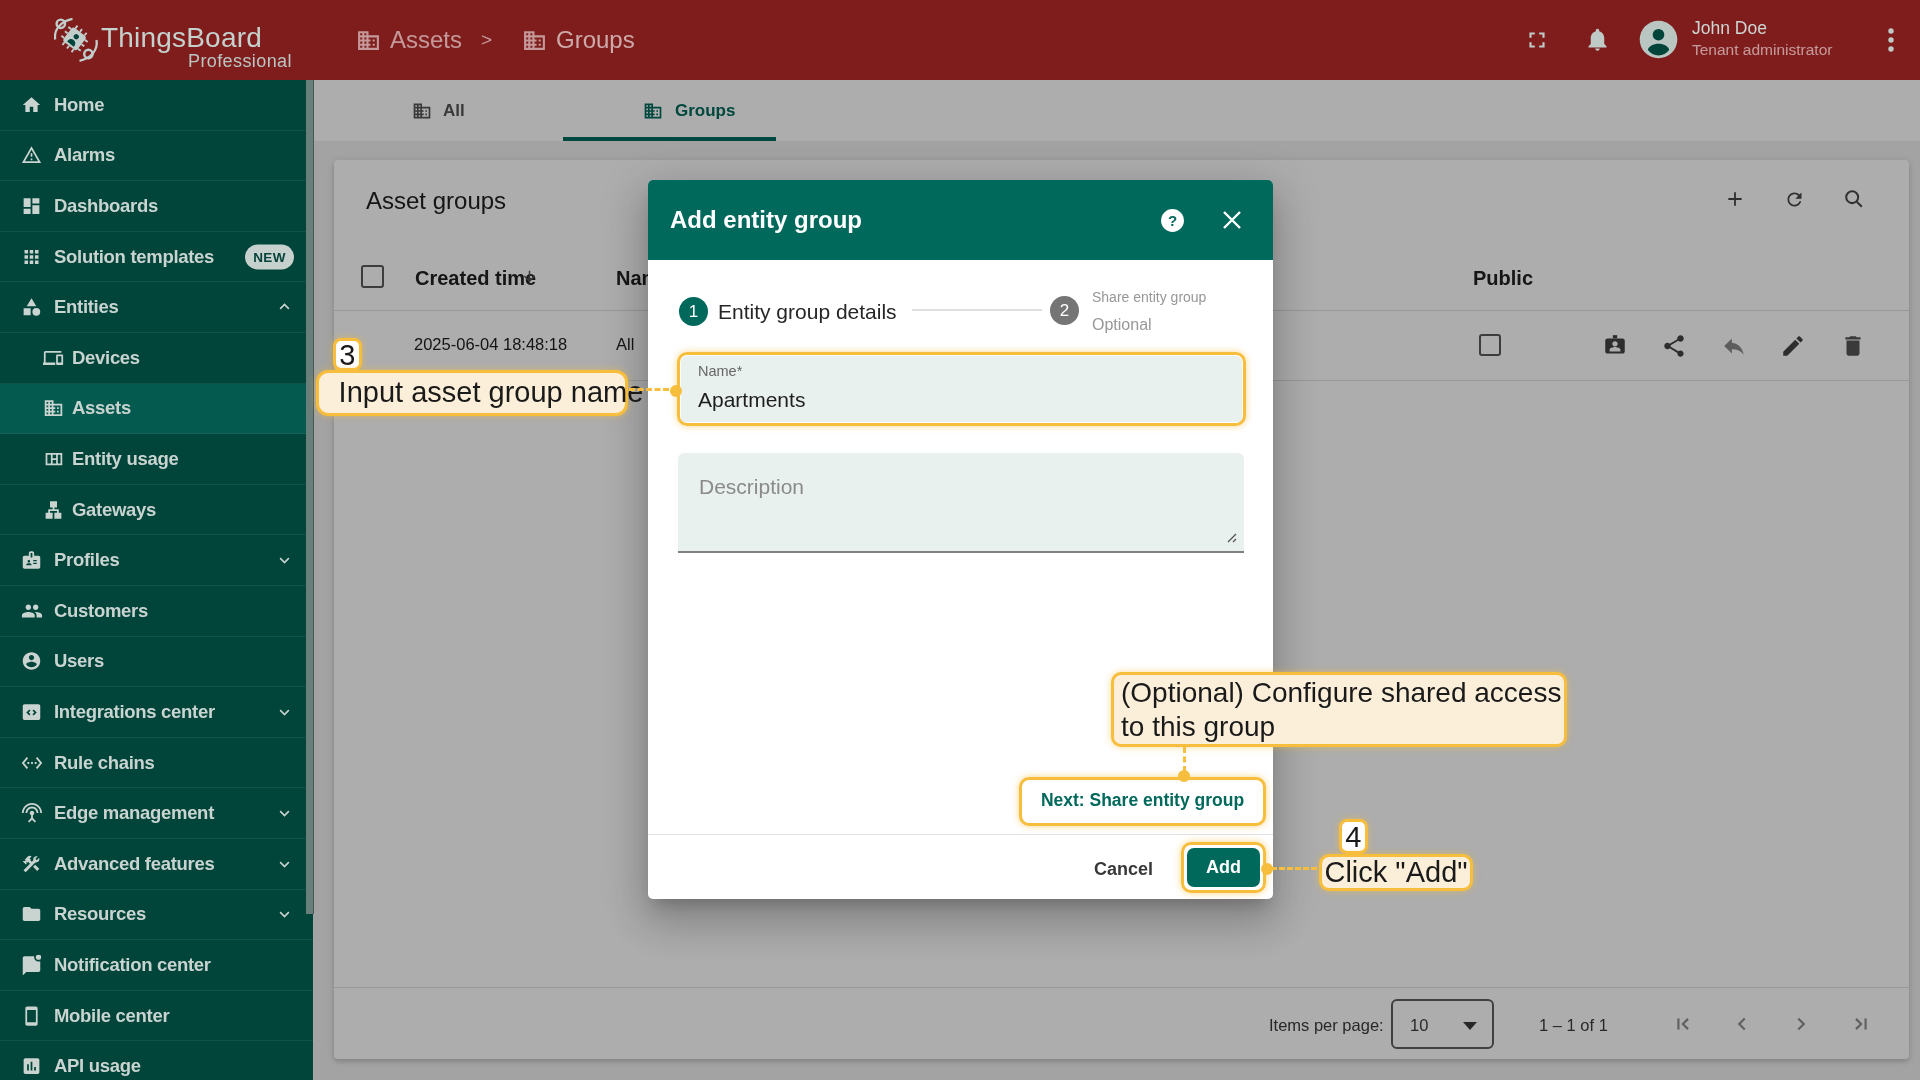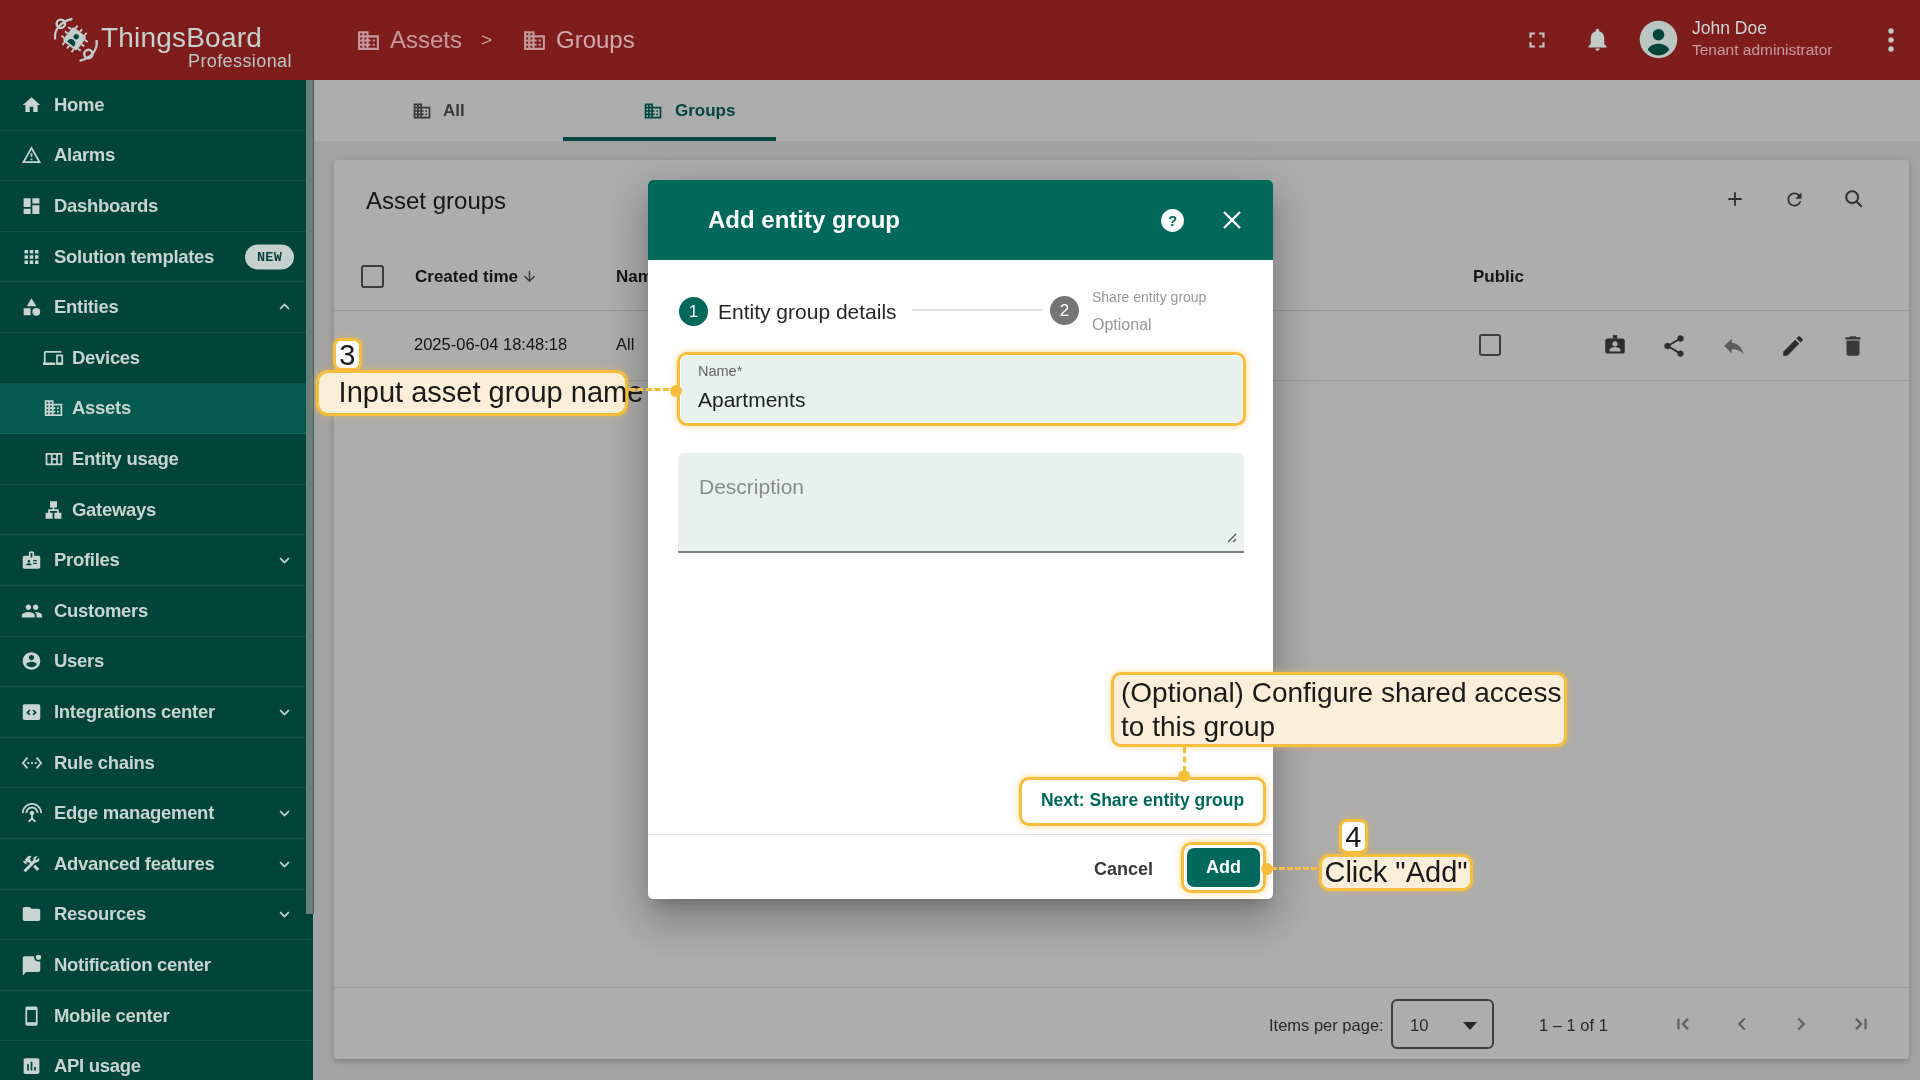--- a/index.html
+++ b/index.html
@@ -22,48 +22,48 @@
 .huser { position:absolute; color:#cdd6d3; }
 
 
 .mi { position:absolute; left:0; width:313px; height:50.6px; border-bottom:1px solid rgba(255,255,255,0.07); }
 .mi .ic { position:absolute; left:21px; top:50%; transform:translateY(-50%); }
 .mi .sic { position:absolute; left:43px; top:50%; transform:translateY(-50%); }
 .mi .t { position:absolute; left:54px; top:50%; transform:translateY(-50%); color:#c9d4d0; font-size:18.5px; font-weight:bold; letter-spacing:-0.3px; white-space:nowrap; }
 .mi .st { left:72px; }
 .mi .chev { position:absolute; right:21px; top:50%; transform:translateY(-50%); }
 .mi.sel { background:#045a4f; }
-.newpill { position:absolute; left:245px; top:50%; transform:translateY(-50%); width:49px; height:25px; border-radius:13px; background:#c6d0cd; color:#07443b; font-size:13.5px; font-weight:bold; text-align:center; line-height:25px; letter-spacing:0.3px;font-family:Liberation Mono, monospace; }
+.newpill { position:absolute; left:245px; top:50%; transform:translateY(-50%); width:49px; height:25px; border-radius:13px; background:#c6d0cd; color:#07443b; font-size:13.5px; font-weight:bold; text-align:center; line-height:25px; letter-spacing:0.3px; }
 
 
 #content { position:absolute; left:313px; top:80px; width:1607px; height:1000px; background:#f0f0f0; }
 #tabbar { position:absolute; left:313px; top:80px; width:1607px; height:61px; background:#fff; }
 .tab { position:absolute; top:0; height:61px; display:flex; align-items:center; font-size:17px; font-weight:bold; }
 #inkbar { position:absolute; left:563px; top:137px; width:213px; height:4px; background:#00695c; }
 
 #card { position:absolute; left:334px; top:160px; width:1575px; height:899px; background:#fff; border-radius:4px;
   box-shadow:0 3px 4px rgba(0,0,0,0.12), 0 1px 8px rgba(0,0,0,0.1); }
 .cardtitle { position:absolute; left:366px; top:187px; font-size:24px; color:#212121; }
 .cticon { position:absolute; top:189px; }
 
-.th { position:absolute; font-size:17px; font-weight:bold; color:#212121; }
+.th { position:absolute; font-size:20px; font-weight:bold; color:#212121; }
 .td { position:absolute; font-size:16.5px; color:#212121; }
 .cb { position:absolute; width:23px; height:23px; border:2.5px solid #5a5a5a; border-radius:3px; }
 .hr { position:absolute; left:334px; width:1575px; height:1px; background:#e0e0e0; }
 
 .pgtxt { position:absolute; font-size:16.5px; color:#3c3c3c; }
 
 
 #backdrop { position:absolute; left:313px; top:80px; width:1607px; height:1000px; background:rgba(0,0,0,0.32); z-index:40; }
 
 
 #modal { position:absolute; left:648px; top:180px; width:625px; height:719px; background:#fff; border-radius:5px; z-index:100;
   box-shadow:0 11px 15px -7px rgba(0,0,0,.2), 0 24px 38px 3px rgba(0,0,0,.14), 0 9px 46px 8px rgba(0,0,0,.12); }
 #mhead { position:absolute; left:648px; top:180px; width:625px; height:80px; background:#00695c; border-radius:5px 5px 0 0; z-index:101; }
-#mtitle { position:absolute; left:670px; top:206px; color:#fff; font-size:24px; font-weight:bold; z-index:102;margin-left:38px; }
+#mtitle { position:absolute; left:670px; top:206px; color:#fff; font-size:24px; font-weight:bold; z-index:102; }
 .mz { z-index:102; }
 
 .stepc { position:absolute; width:29px; height:29px; border-radius:50%; color:#fff; font-size:17px; text-align:center; line-height:29px; z-index:102; }
 
 .field { position:absolute; background:#e8f1ee; border-radius:6px 6px 0 0; z-index:102; }
 
 #nexthl { position:absolute; left:1019px; top:777px; width:247px; height:49px; border:3.5px solid #f7bd3d; border-radius:10px; background:#fff; z-index:103; box-shadow:0 0 7px rgba(247,189,61,.65); }
 #addbtn { position:absolute; left:1187px; top:848px; width:73px; height:39px; background:#00695c; border-radius:7px; color:#fff; font-size:18px; font-weight:bold; text-align:center; line-height:39px; z-index:103; }
 #addhl { position:absolute; left:1181px; top:842px; width:85px; height:51px; border:3.5px solid #f7bd3d; border-radius:10px; z-index:104; box-shadow:0 0 7px rgba(247,189,61,.65); }
 

